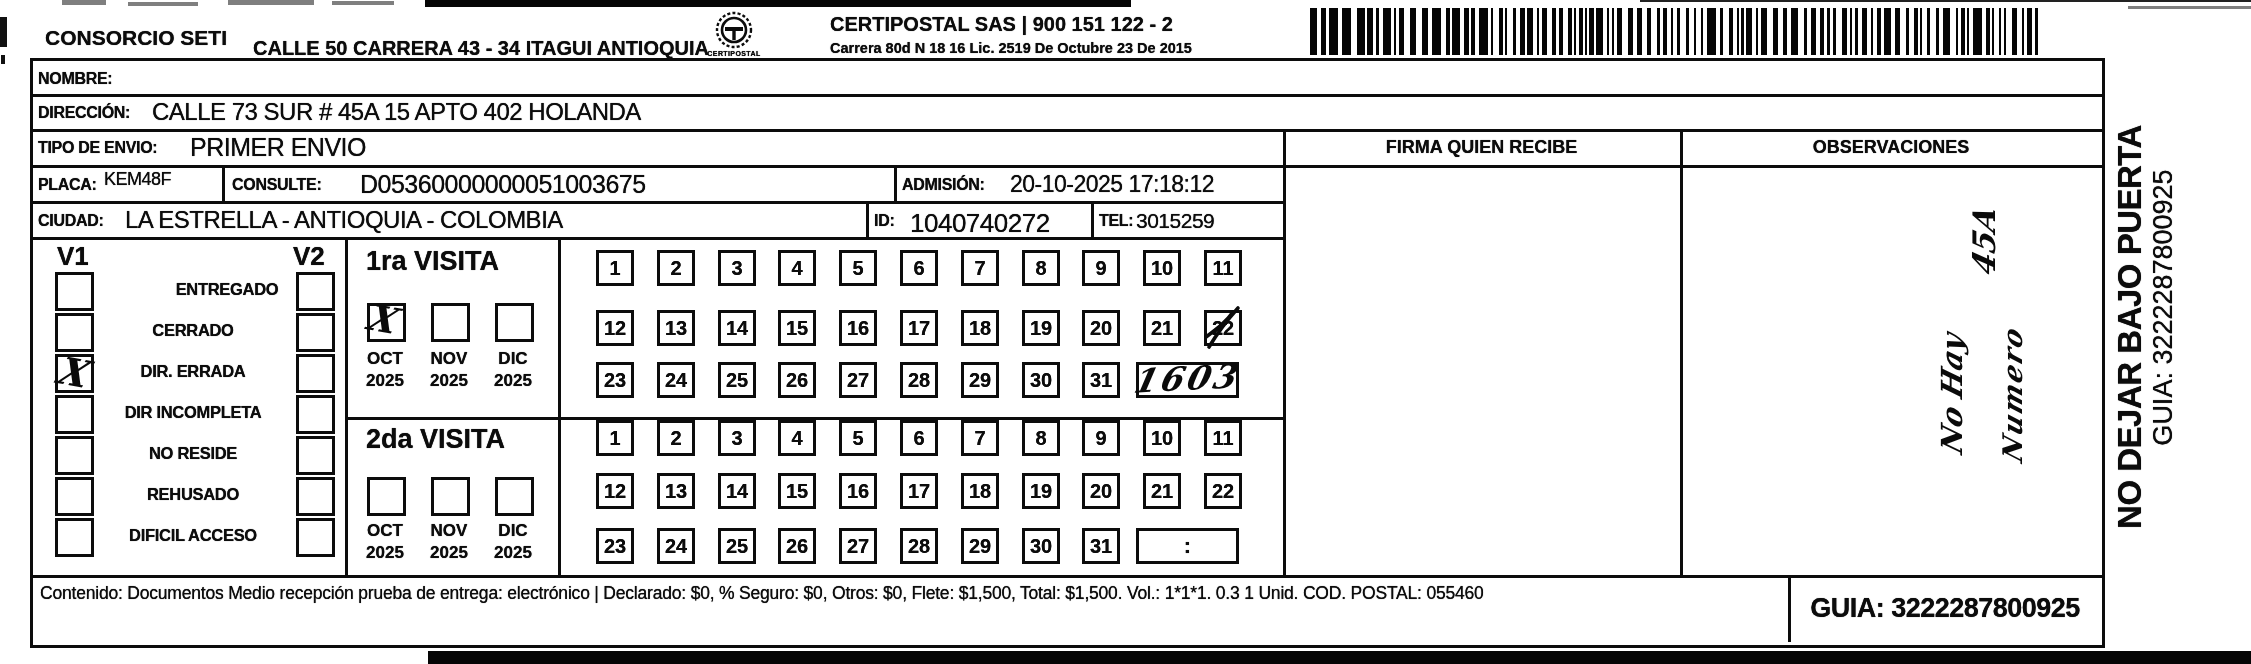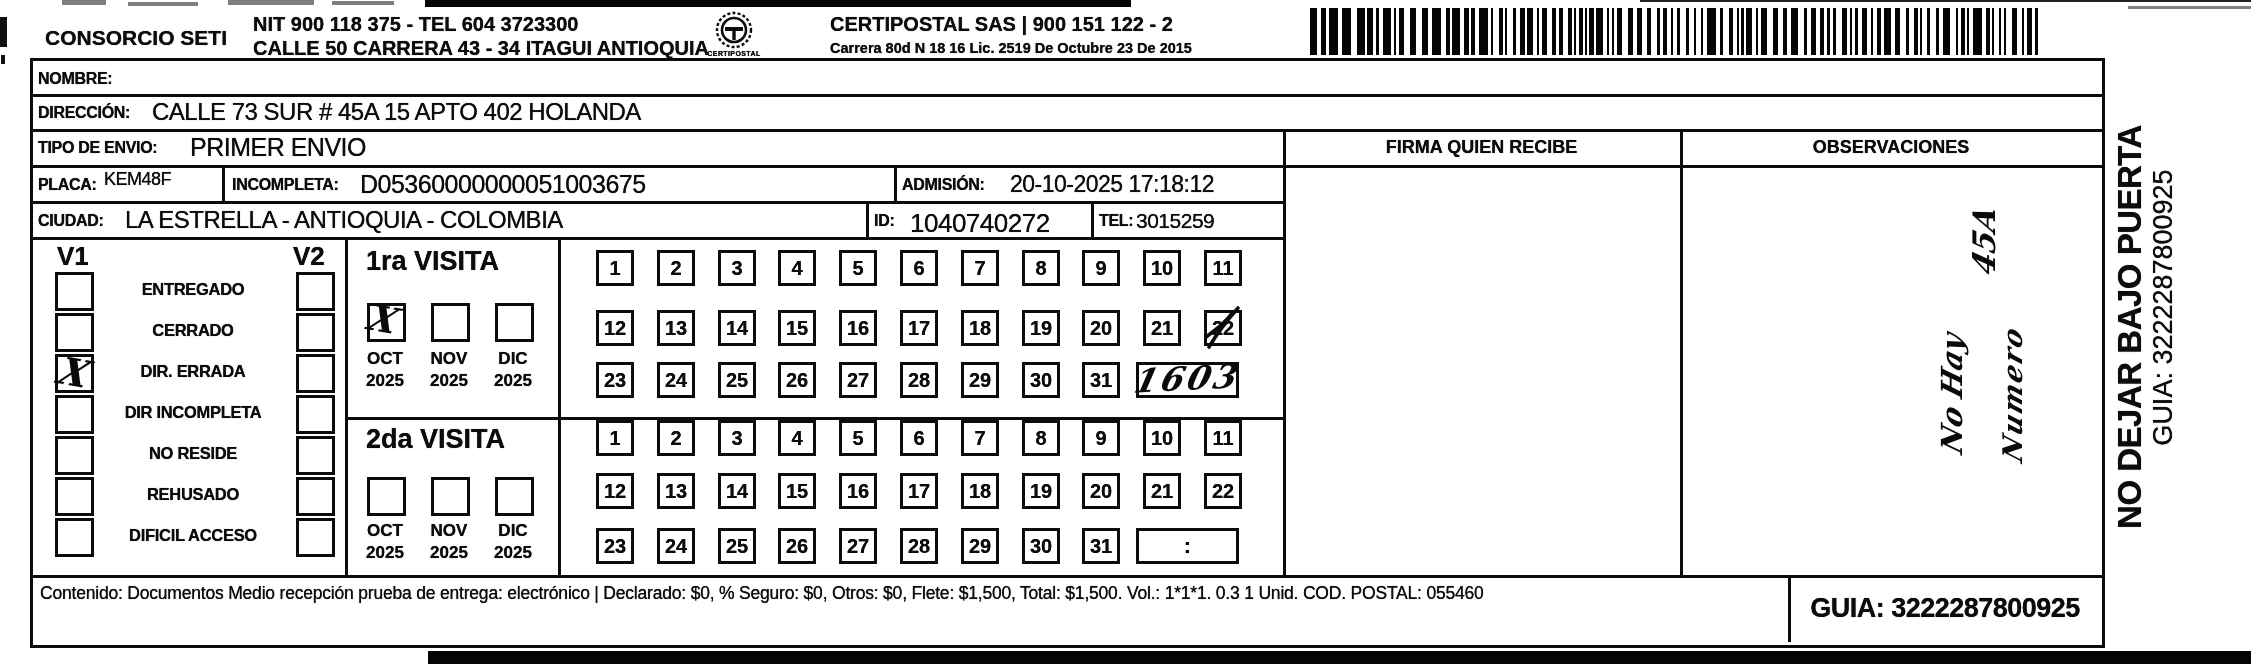--- a/index.html
+++ b/index.html
@@ -30,21 +30,20 @@
   <div class="smudge" style="left:332px;top:1px;width:62px;height:4px;"></div>
   <div class="abs" style="left:425px;top:0;width:706px;height:7px;background:#050505;"></div>
   <div class="abs" style="left:1640px;top:0;width:611px;height:2px;background:#222;"></div>
   <div class="smudge" style="left:2128px;top:6px;width:123px;height:3px;"></div>
 
   <div class="abs" style="left:428px;top:651px;width:1823px;height:13px;background:#050505;"></div>
   <div class="abs" style="left:0;top:17px;width:7px;height:30px;background:#111;"></div>
   <div class="abs" style="left:1px;top:55px;width:4px;height:9px;background:#111;"></div>
 
   <div class="abs ink" style="left:45px;top:26px;font-weight:700;font-size:21px;">CONSORCIO SETI</div>
-  <div class="abs ink" style="left:253px;top:13px;font-weight:700;font-size:20px;">NIT 900 118 375 - TEL 604 3723300</div>
   <div class="abs ink" style="left:253px;top:37px;font-weight:700;font-size:20px;">CALLE 50 CARRERA 43 - 34 ITAGUI ANTIOQUIA</div>
 
   <div class="abs" style="left:708px;top:10px;width:52px;height:52px;">
     <svg width="52" height="52" viewBox="0 0 52 52">
       <circle cx="26" cy="20" r="17" fill="none" stroke="#0c0c0c" stroke-width="2.4" stroke-dasharray="3 2.2"></circle>
       <circle cx="26" cy="20" r="12" fill="none" stroke="#0c0c0c" stroke-width="2.6"></circle>
       <line x1="17" y1="19" x2="35" y2="19" stroke="#0c0c0c" stroke-width="4"></line>
       <line x1="26" y1="19" x2="26" y2="30" stroke="#0c0c0c" stroke-width="3.4"></line>
     </svg>
     <div class="ink" style="position:absolute;left:-6px;top:40px;font-size:7px;font-weight:700;letter-spacing:.4px;width:64px;text-align:center;">CERTIPOSTAL</div>
@@ -171,21 +170,21 @@
   <div class="abs ink val" style="left:152px;top:98px;font-size:24px;">CALLE 73 SUR # 45A 15 APTO 402 HOLANDA</div>
 
   <div class="abs ink lbl" style="left:38px;top:139px;">TIPO DE ENVIO:</div>
   <div class="abs ink val" style="left:190px;top:133px;font-size:25px;">PRIMER ENVIO</div>
 
   <div class="abs ink ctr" style="left:1680px;top:129px;width:422px;height:36px;font-weight:700;font-size:18px;">OBSERVACIONES</div>
   <div class="abs ink ctr" style="left:1283px;top:129px;width:397px;height:36px;font-weight:700;font-size:18px;">FIRMA QUIEN RECIBE</div>
 
   <div class="abs ink lbl" style="left:38px;top:176px;">PLACA:</div>
   <div class="abs ink val" style="left:104px;top:169px;font-size:18px;">KEM48F</div>
-  <div class="abs ink lbl" style="left:232px;top:176px;">INCOMPLETA:</div>
+  <div class="abs ink lbl" style="left:232px;top:176px;">CONSULTE:</div>
   <div class="abs ink val" style="left:360px;top:170px;font-size:25px;">D05360000000051003675</div>
   <div class="abs ink lbl" style="left:902px;top:176px;">ADMISIÓN:</div>
   <div class="abs ink val" style="left:1010px;top:171px;font-size:23px;">20-10-2025 17:18:12</div>
 
   <div class="abs ink lbl" style="left:38px;top:212px;">CIUDAD:</div>
   <div class="abs ink val" style="left:125px;top:206px;font-size:24px;">LA ESTRELLA - ANTIOQUIA - COLOMBIA</div>
   <div class="abs ink lbl" style="left:874px;top:212px;">ID:</div>
   <div class="abs ink val" style="left:910px;top:208px;font-size:26px;">1040740272</div>
   <div class="abs ink lbl" style="left:1099px;top:212px;">TEL:</div>
   <div class="abs ink val" style="left:1136px;top:209px;font-size:21px;">3015259</div>
@@ -203,21 +202,21 @@
   <div class="abs hand" style="left:1932px;top:378px;width:160px;text-align:center;font-size:27px;letter-spacing:2px;transform:rotate(-90deg) skewX(-18deg);">Numero</div>
 
   <div class="abs ink" style="left:1910px;top:308px;width:440px;text-align:center;font-weight:700;font-size:33px;letter-spacing:-0.5px;transform:rotate(-90deg);">NO DEJAR BAJO PUERTA</div>
   <div class="abs ink" style="left:2002px;top:292px;width:322px;text-align:center;font-weight:400;font-size:27px;transform:rotate(-90deg);">GUIA: 3222287800925</div>
 
   <div class="abs ink" style="left:40px;top:583px;font-size:17.5px;letter-spacing:-0.2px;">Contenido: Documentos Medio recepción prueba de entrega: electrónico | Declarado: $0, % Seguro: $0, Otros: $0, Flete: $1,500, Total: $1,500. Vol.: 1*1*1. 0.3  1 Unid. COD. POSTAL: 055460</div>
   <div class="abs ink ctr" style="left:1788px;top:575px;width:314px;height:67px;font-size:27px;font-weight:600;letter-spacing:-0.5px;">GUIA: 3222287800925</div>
 
 <div class="cb" style="left:55px;top:272px;"></div>
     <div class="cb" style="left:296px;top:272px;"></div>
-    <div class="abs ink" style="left:95px;top:280px;width:196px;text-align:center;font-weight:700;font-size:16.5px;letter-spacing:-0.3px;">ENTREGADO</div>
+    <div class="abs ink" style="left:113px;top:280px;width:196px;text-align:center;font-weight:700;font-size:16.5px;letter-spacing:-0.3px;padding-left:16px;">ENTREGADO</div>
     <div class="cb" style="left:55px;top:313px;"></div>
     <div class="cb" style="left:296px;top:313px;"></div>
     <div class="abs ink" style="left:95px;top:321px;width:196px;text-align:center;font-weight:700;font-size:16.5px;letter-spacing:-0.3px;">CERRADO</div>
     <div class="cb" style="left:55px;top:354px;"></div>
     <div class="cb" style="left:296px;top:354px;"></div>
     <div class="abs ink" style="left:95px;top:362px;width:196px;text-align:center;font-weight:700;font-size:16.5px;letter-spacing:-0.3px;">DIR. ERRADA</div>
     <div class="abs hand" style="left:60px;top:350px;font-size:38px;transform:rotate(10deg) skewX(-10deg);">X</div>
     <div class="cb" style="left:55px;top:395px;"></div>
     <div class="cb" style="left:296px;top:395px;"></div>
     <div class="abs ink" style="left:95px;top:403px;width:196px;text-align:center;font-weight:700;font-size:16.5px;letter-spacing:-0.3px;">DIR INCOMPLETA</div>

